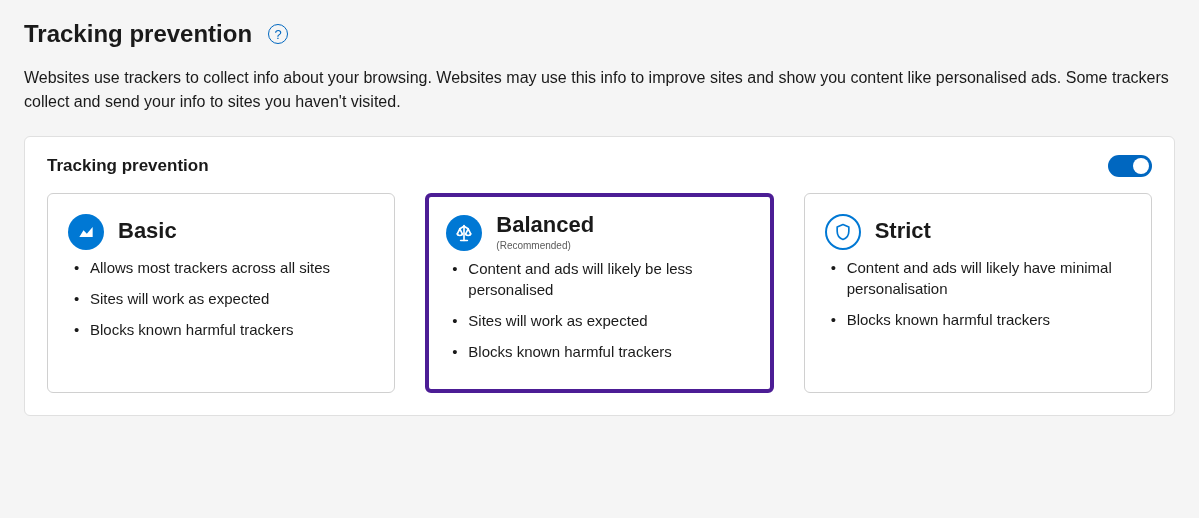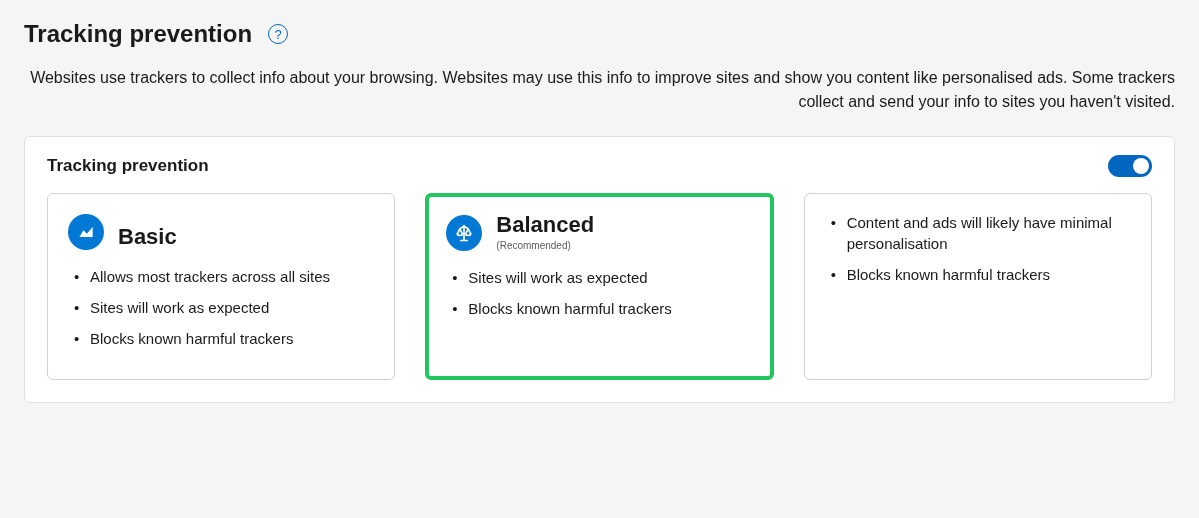--- a/index.html
+++ b/index.html
@@ -36,21 +36,20 @@
       color: #0067c0;
       font-size: 13px;
       font-weight: 400;
       cursor: pointer;
     }
     .description {
       font-size: 16px;
       line-height: 1.5;
       color: #1a1a1a;
       margin-bottom: 22px;
-      text-align: right;
     }
     .card {
       background: #fff;
       border: 1px solid #e0e0e0;
       border-radius: 6px;
       padding: 18px 22px 22px 22px;
     }
     .card-header {
       display: flex;
       align-items: center;
@@ -86,28 +85,28 @@
     }
     .option-card {
       flex: 1;
       border: 1px solid #d0d0d0;
       border-radius: 6px;
       padding: 18px 20px 20px 20px;
       cursor: pointer;
       background: #fff;
     }
     .option-card.selected {
-      border: 4px solid #22c55e;
+      border: 4px solid #4c1d95;
       padding: 15px 17px 17px 17px;
     }
     .option-header {
       display: flex;
-      align-items: flex-end;
+      align-items: center;
       gap: 14px;
-      margin-bottom: 16px;
+      margin-bottom: 7px;
     }
     .option-icon-circle {
       width: 36px;
       height: 36px;
       background: #0078d4;
       border-radius: 50%;
       display: flex;
       align-items: center;
       justify-content: center;
       flex-shrink: 0;
@@ -204,26 +203,37 @@
             <path d="M14 13 a3 2 0 0 0 6 0"></path>
             <line x1="8" y1="21" x2="16" y2="21"></line>
           </svg>
         </div>
         <div class="option-title-block">
           <span class="option-title">Balanced</span>
           <span class="option-subtitle">(Recommended)</span>
         </div>
       </div>
       <ul class="option-list">
+        <li>Content and ads will likely be less personalised</li>
         <li>Sites will work as expected</li>
         <li>Blocks known harmful trackers</li>
       </ul>
     </div>
 
     <div class="option-card">
+      <div class="option-header">
+        <div class="option-icon-circle outline">
+          <svg viewBox="0 0 24 24" fill="none" stroke="#0078d4" stroke-width="2" stroke-linejoin="round">
+            <path d="M12 3 L19 6 V11 C19 16 16 19.5 12 21 C8 19.5 5 16 5 11 V6 Z"></path>
+          </svg>
+        </div>
+        <div class="option-title-block">
+          <span class="option-title">Strict</span>
+        </div>
+      </div>
       <ul class="option-list">
         <li>Content and ads will likely have minimal personalisation</li>
         <li>Blocks known harmful trackers</li>
       </ul>
     </div>
 
   </div>
 </div>
 
 </body></html>

